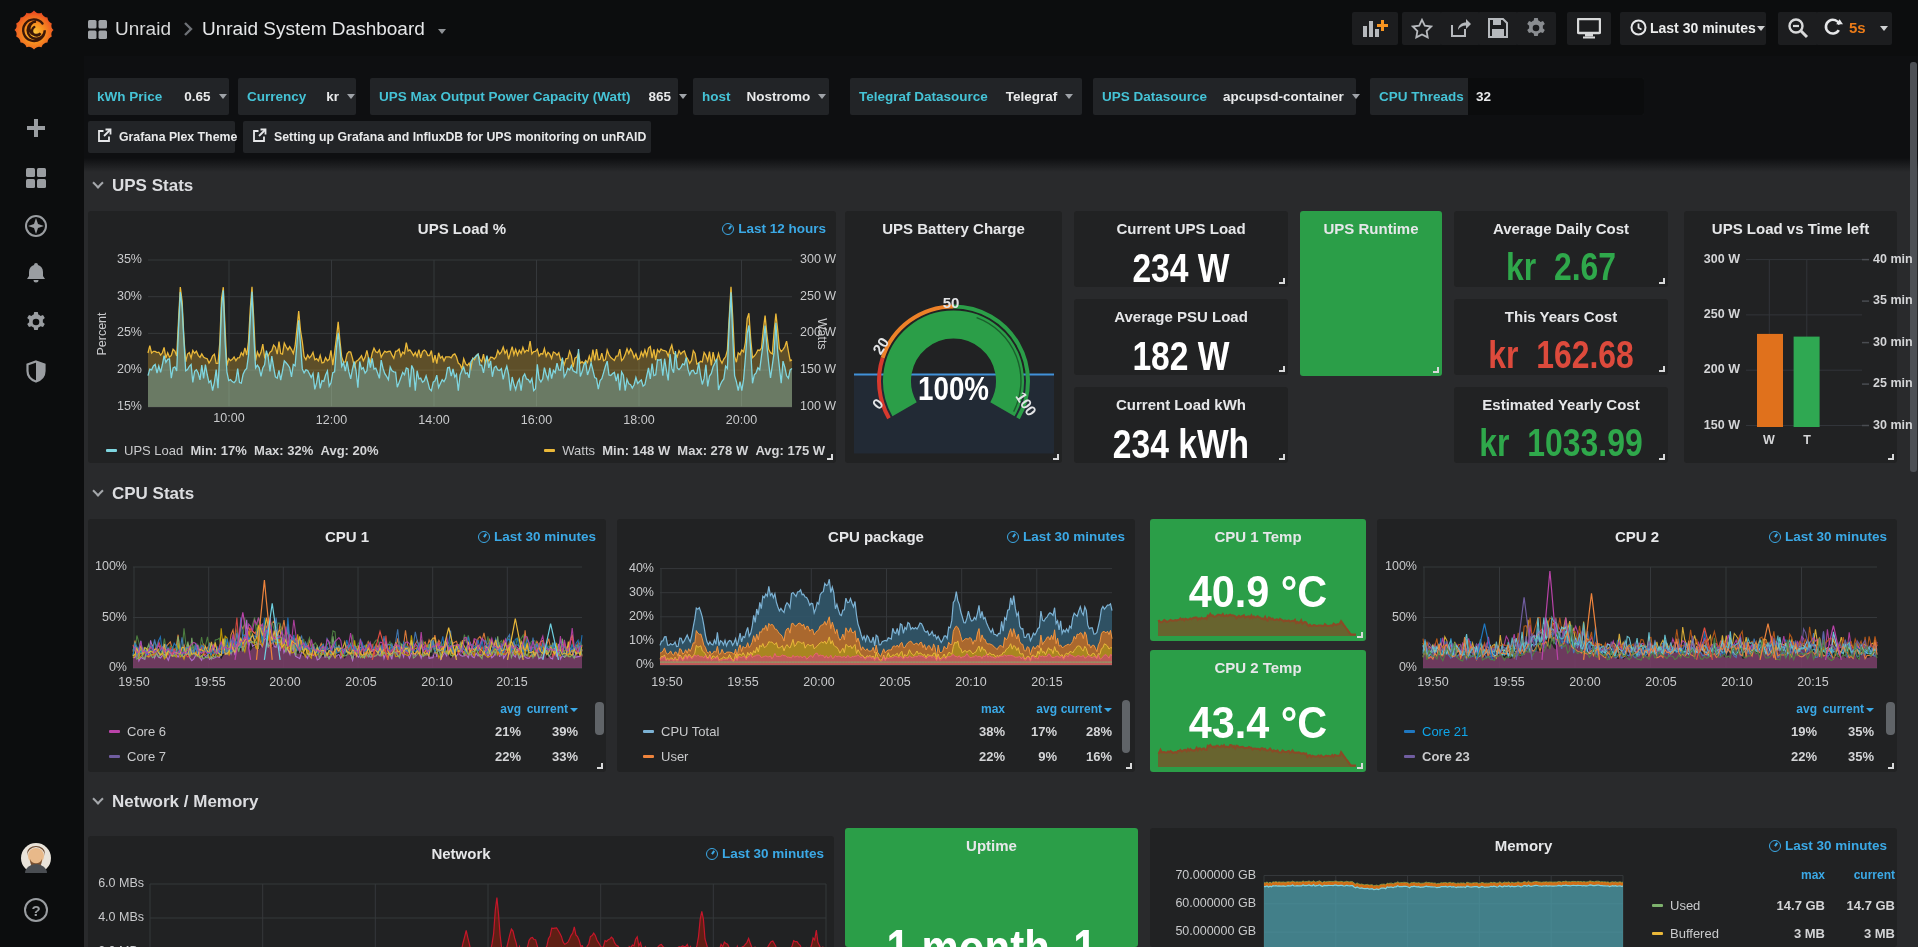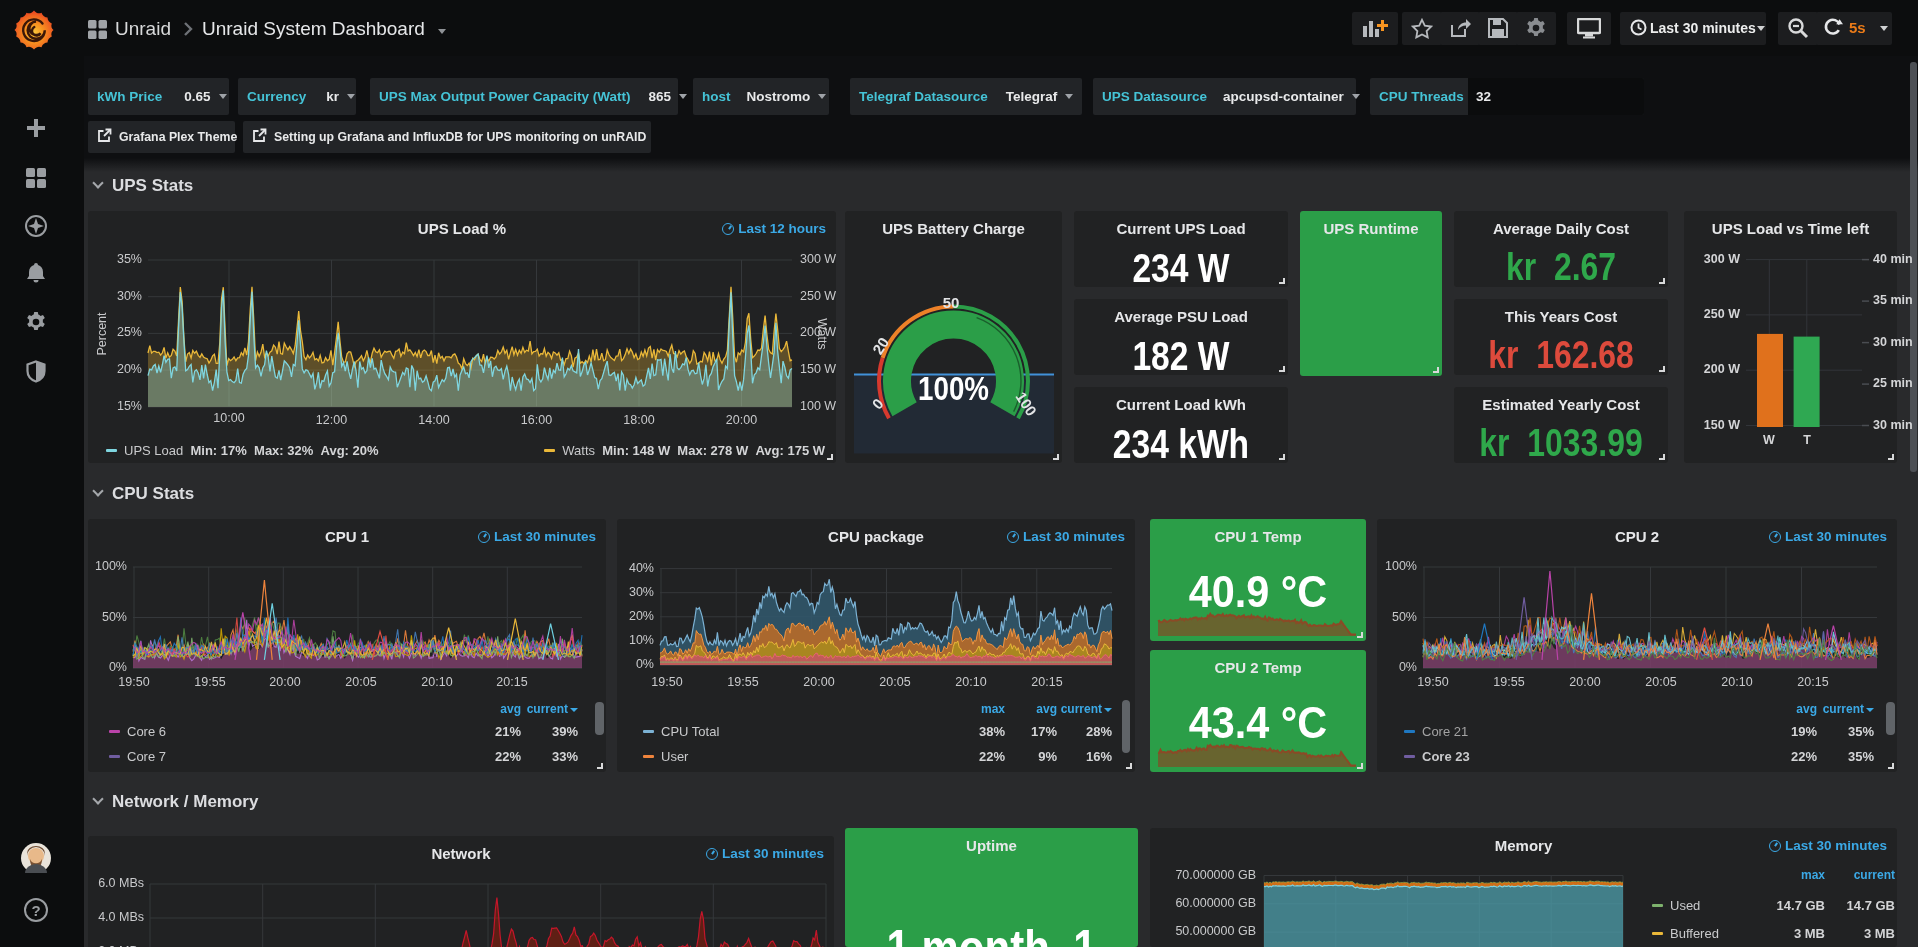--- a/index.html
+++ b/index.html
@@ -472,21 +472,21 @@
     <div class="axlab" style="left:0;top:90.5px;width:40px;text-align:right">50%</div>
     <div class="axlab" style="left:0;top:141px;width:40px;text-align:right">0%</div>
     <div class="axlab" style="left:34px;top:156px;width:44px;text-align:center">19:50</div>
     <div class="axlab" style="left:110px;top:156px;width:44px;text-align:center">19:55</div>
     <div class="axlab" style="left:186px;top:156px;width:44px;text-align:center">20:00</div>
     <div class="axlab" style="left:262px;top:156px;width:44px;text-align:center">20:05</div>
     <div class="axlab" style="left:338px;top:156px;width:44px;text-align:center">20:10</div>
     <div class="axlab" style="left:414px;top:156px;width:44px;text-align:center">20:15</div>
     <div class="leg lhdr" style="left:0;top:183px;width:440px;text-align:right">avg</div>
 <div class="leg lhdr" style="left:0;top:183px;width:497px;text-align:right">current<span class="scaret"></span></div>
-<div class="leg" style="left:27px;top:205px"><span class="lsw" style="background:#1F78C1"></span><span style="font-weight:normal;color:#a3a3a3">Core 21</span></div>
+<div class="leg" style="left:27px;top:205px"><span class="lsw" style="background:#1F78C1"></span><span style="font-weight:normal;color:#0ea5e9">Core 21</span></div>
 <div class="leg" style="left:0;top:205px;width:440px;text-align:right">19%</div>
 <div class="leg" style="left:0;top:205px;width:497px;text-align:right">35%</div>
 <div class="leg" style="left:27px;top:230px"><span class="lsw" style="background:#705DA0"></span><span style="font-weight:bold;color:#c9cacc">Core 23</span></div>
 <div class="leg" style="left:0;top:230px;width:440px;text-align:right">22%</div>
 <div class="leg" style="left:0;top:230px;width:497px;text-align:right">35%</div>
 <div class="abs" style="left:509px;top:183px;width:9px;height:33px;background:#606468;border-radius:4px"></div>
     <div class="rsz"></div>
   </div>
 <div class="panel" style="left:88px;top:836px;width:746px;height:119px">
     <div class="ptitle">Network</div>

